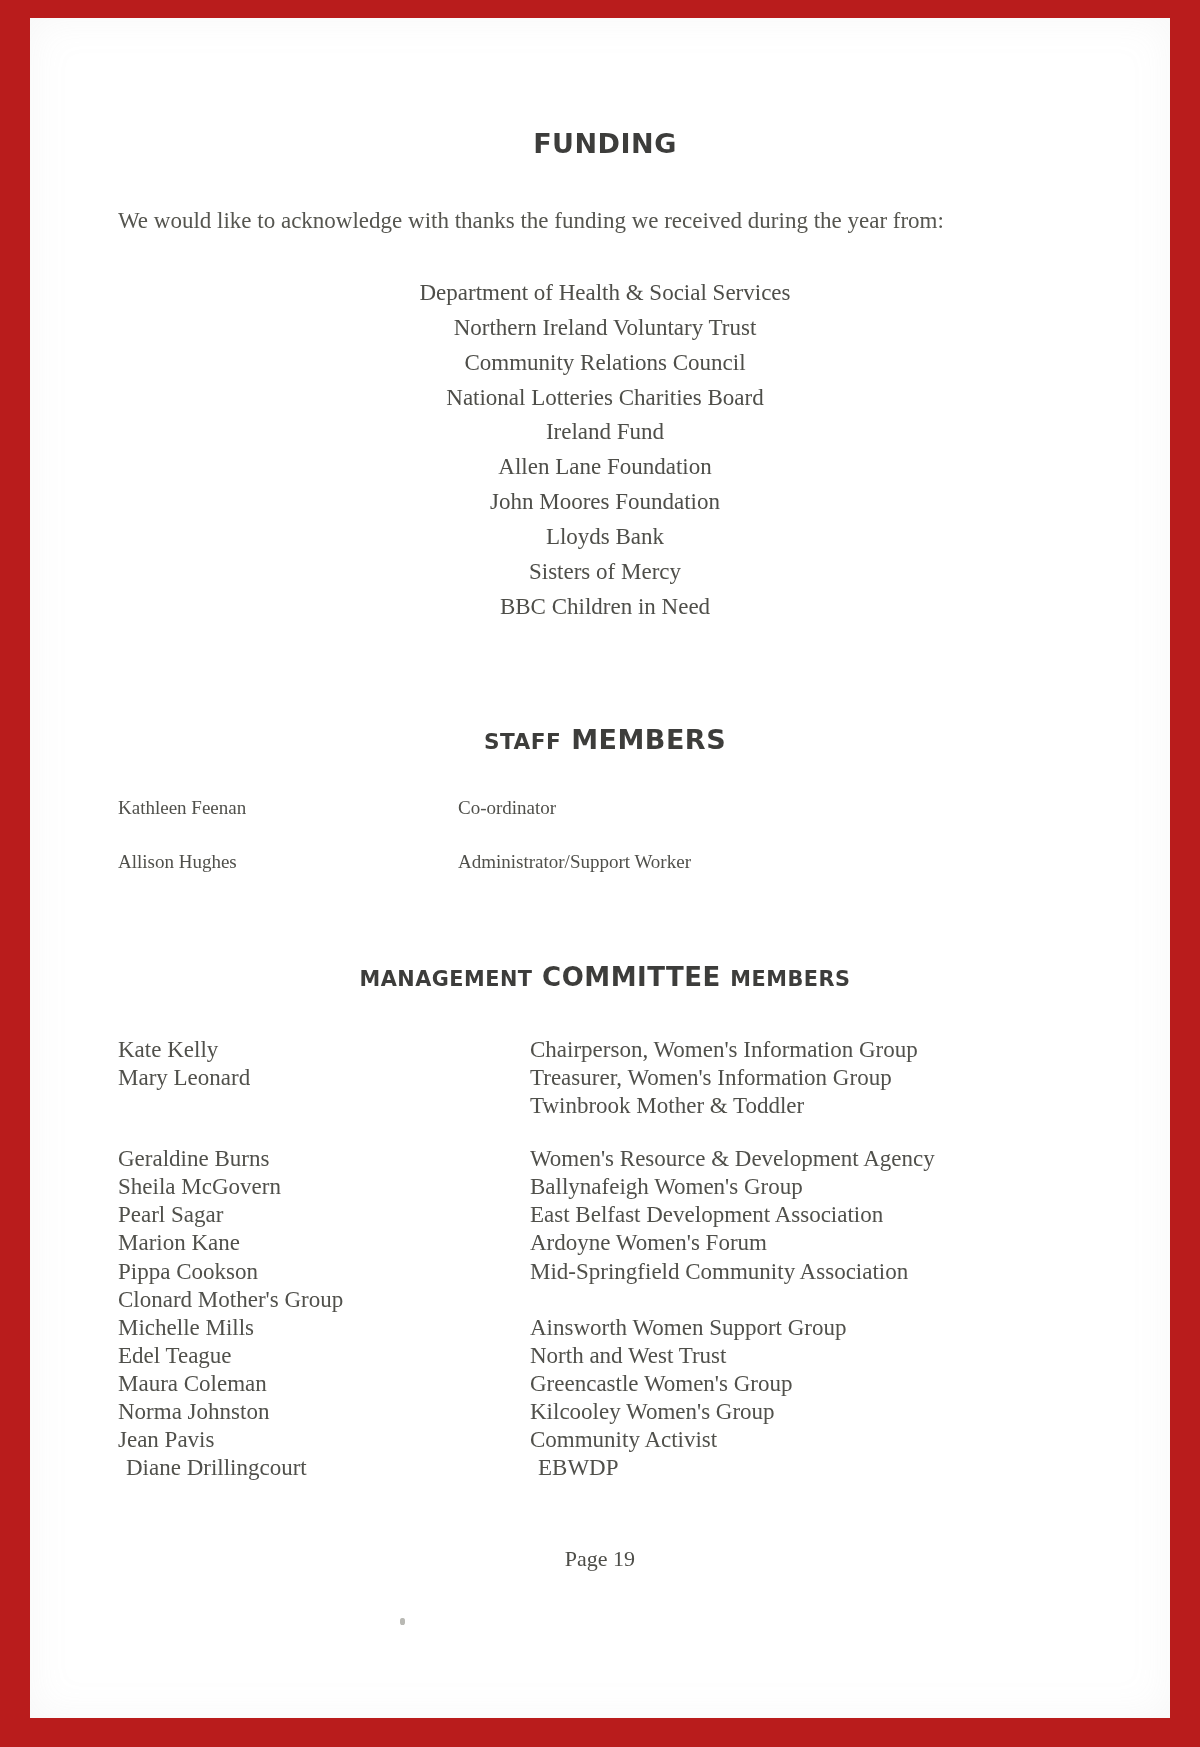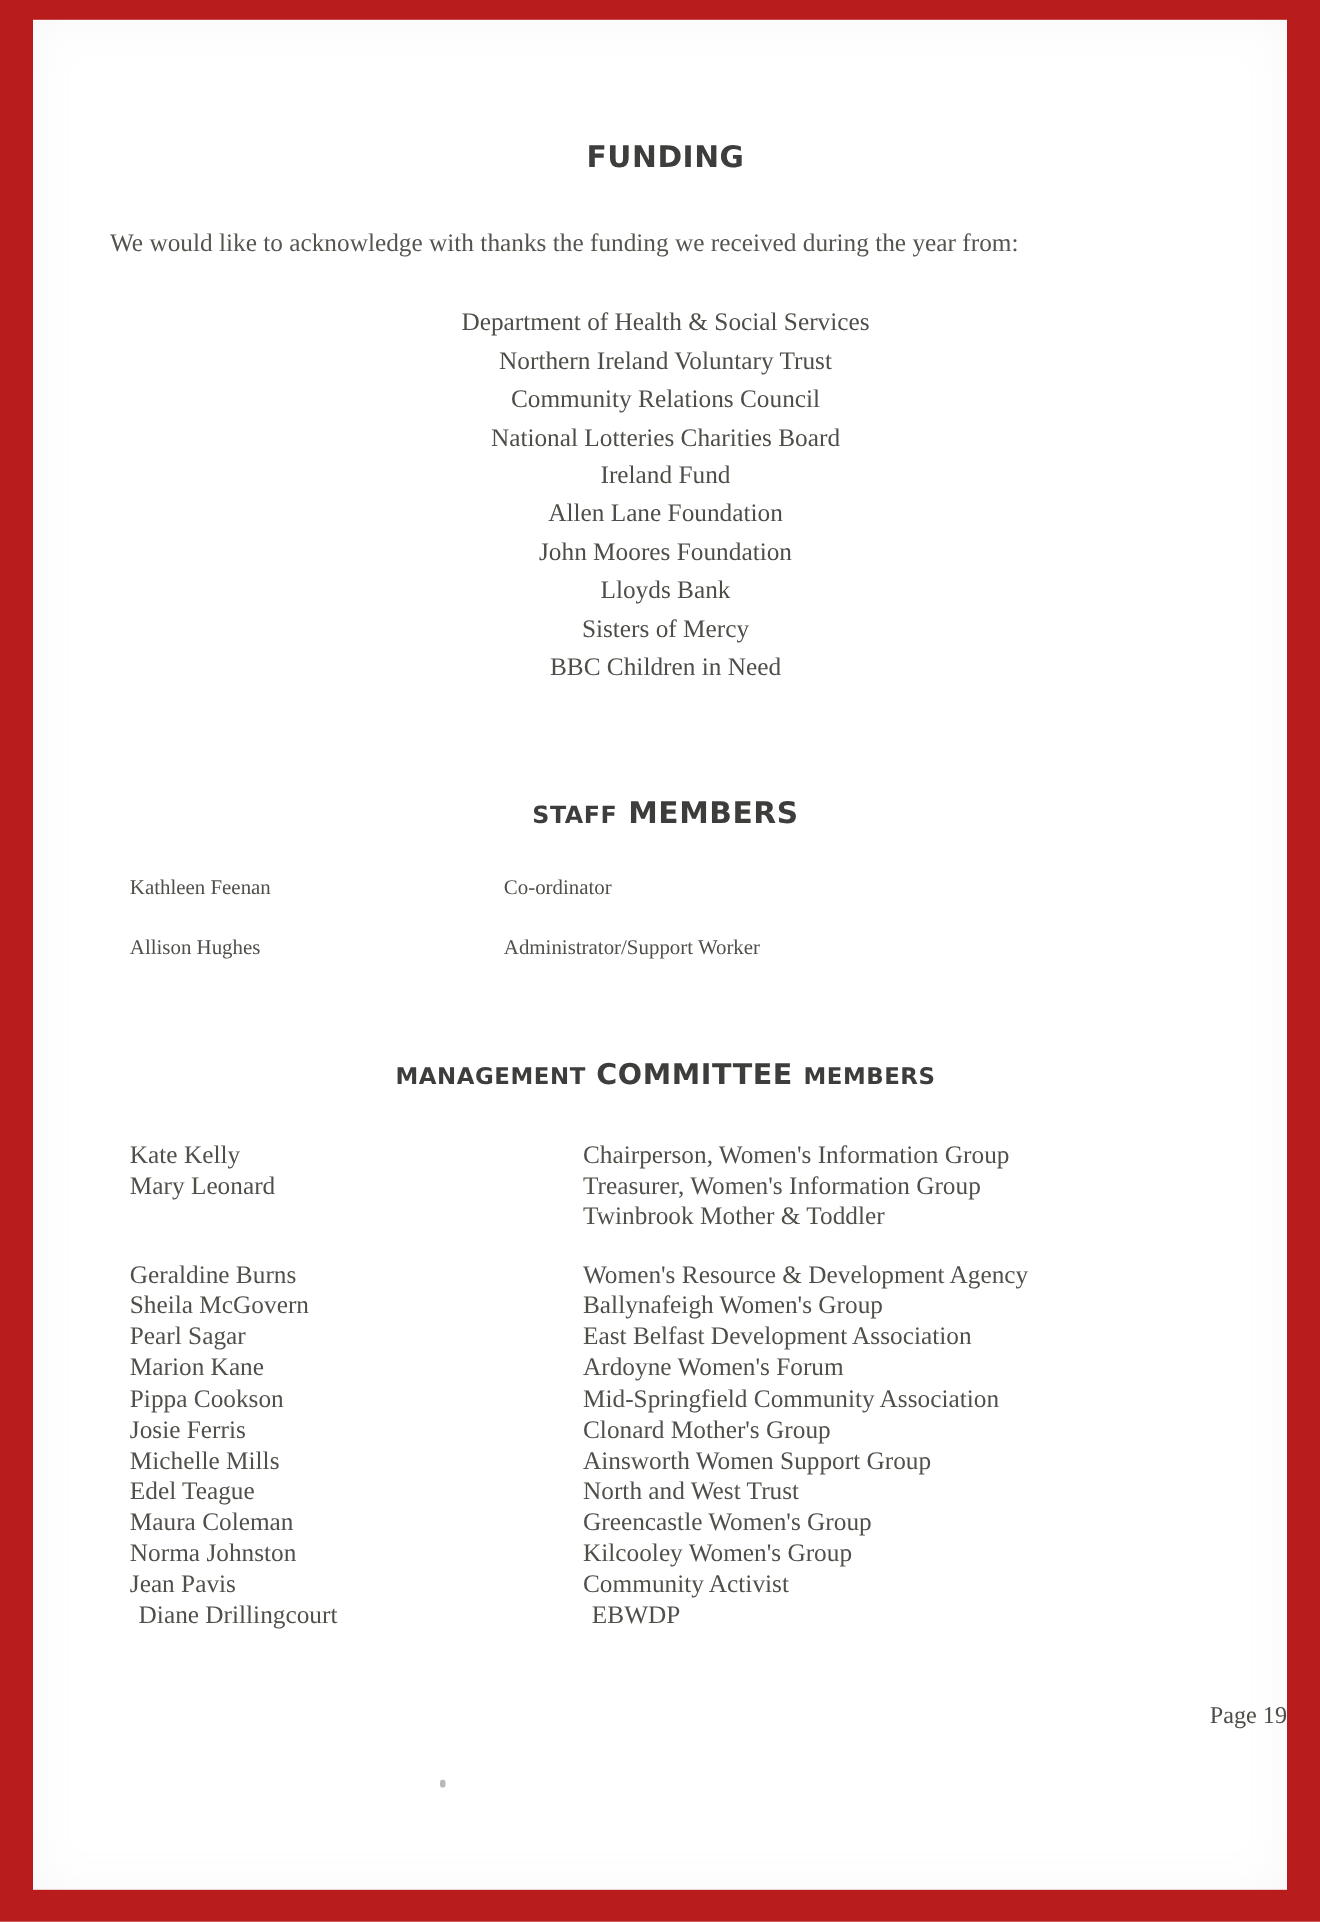--- a/index.html
+++ b/index.html
@@ -57,21 +57,21 @@
   .heading .small {
     font-size: 0.8em;
   }
 
   .intro {
     margin-top: 46px;
     font-size: 23px;
     line-height: 1.42;
     color: #55554f;
     width: 930px;
-    margin-left: 10px;
+    margin-left: 28px;
   }
 
   .funders {
     margin-top: 38px;
     text-align: center;
     font-size: 23px;
     line-height: 1.52;
     color: #4e4e49;
   }
   .funders div {
@@ -107,21 +107,21 @@
   .cm-row .name { width: 412px; }
   .cm-row .org { flex: 1; }
   .cm-row.gap { margin-top: 25px; }
   .cm-row.indent .name { padding-left: 8px; }
 
   .page-number {
     position: absolute;
     left: 0;
     right: 0;
     top: 1528px;
-    text-align: right;
+    text-align: center;
     font-size: 22px;
     color: #4d4d48;
     font-family: "Liberation Serif", serif;
   }
   .speck {
     position: absolute;
     left: 370px;
     top: 1600px;
     width: 5px;
     height: 7px;
@@ -206,21 +206,20 @@
         </div>
         <div class="cm-row">
           <span class="name">Marion Kane</span>
           <span class="org">Ardoyne Women's Forum</span>
         </div>
         <div class="cm-row">
           <span class="name">Pippa Cookson</span>
           <span class="org">Mid-Springfield Community Association</span>
         </div>
         <div class="cm-row">
-          <span class="name">Josie Ferris</span>
           <span class="org">Clonard Mother's Group</span>
         </div>
         <div class="cm-row">
           <span class="name">Michelle Mills</span>
           <span class="org">Ainsworth Women Support Group</span>
         </div>
         <div class="cm-row">
           <span class="name">Edel Teague</span>
           <span class="org">North and West Trust</span>
         </div>

